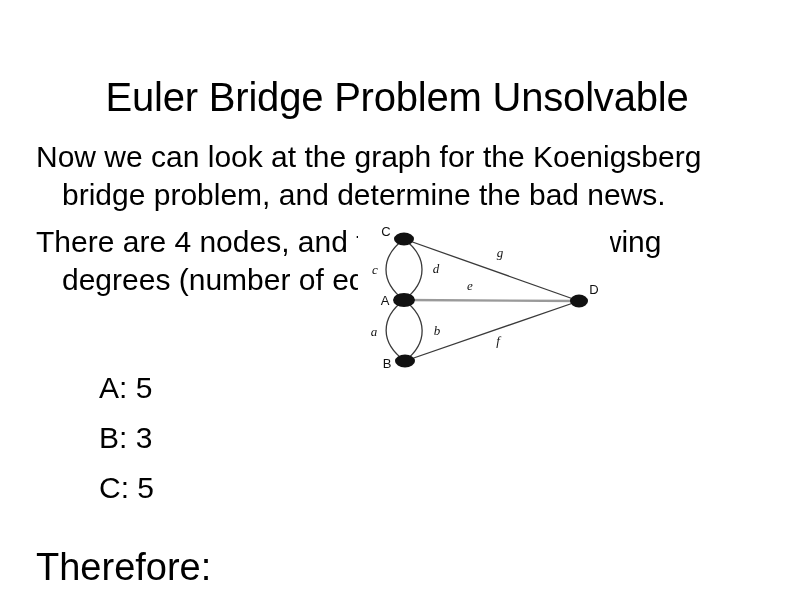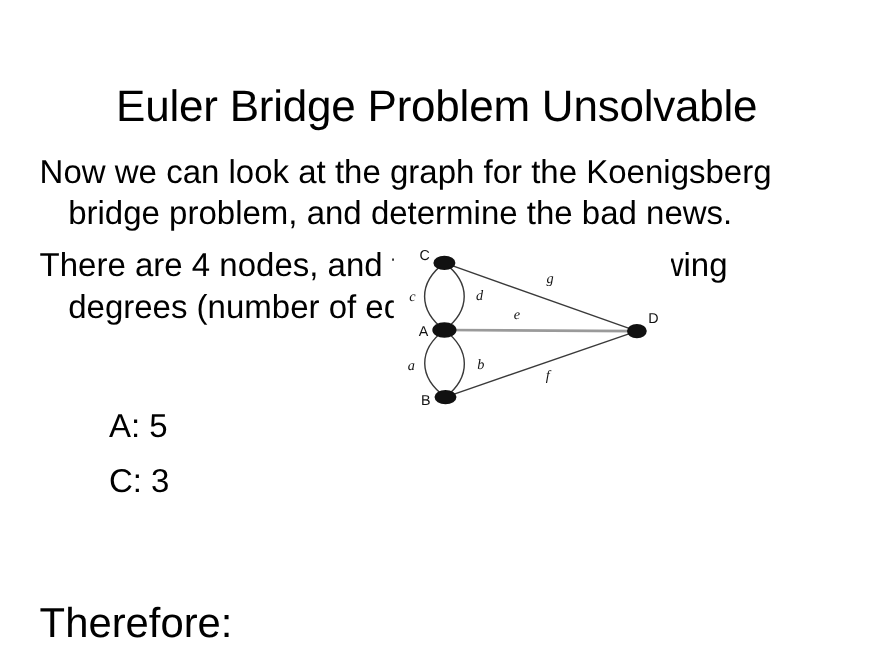--- a/index.html
+++ b/index.html
@@ -115,21 +115,22 @@
 
   <h1 id="slide-title">Euler Bridge Problem Unsolvable</h1>
 
   <div id="body-block">
     <p class="para-hang">Now we can look at the graph for the Koenigsberg bridge problem, and determine the bad news.</p>
     <p class="para-hang" id="para-2">There are 4 nodes, and they have the following degrees (number of edges):</p>
   </div>
 
   <ul id="degree-list">
     <li>A: 5</li>
-    <li>C: 3</li>
+    <li>B: 3</li>
+    <li>C: 5</li>
   </ul>
 
   <div id="closing-line">Therefore:</div>
 
   <div id="graph-figure">
     <svg width="252" height="155" viewBox="0 0 252 155" xmlns="http://www.w3.org/2000/svg">
 
       <path class="edge-line" d="M 46 16 L 221 78"></path>
 
       <path class="edge-line" d="M 47 138 L 221 78"></path>

